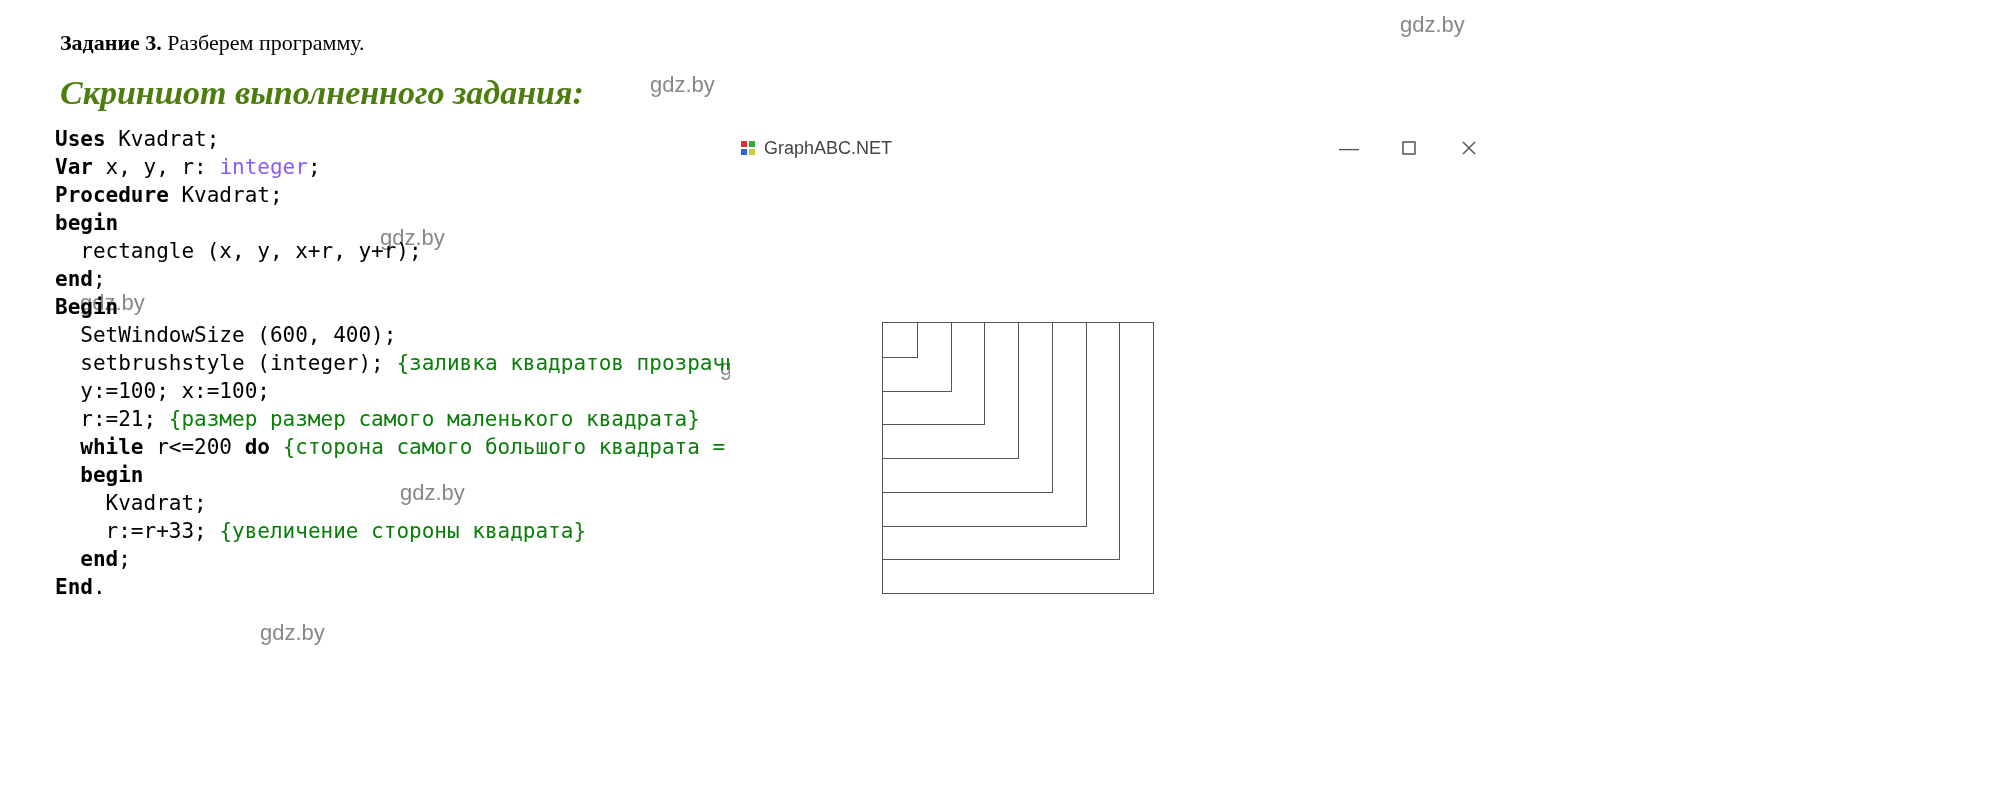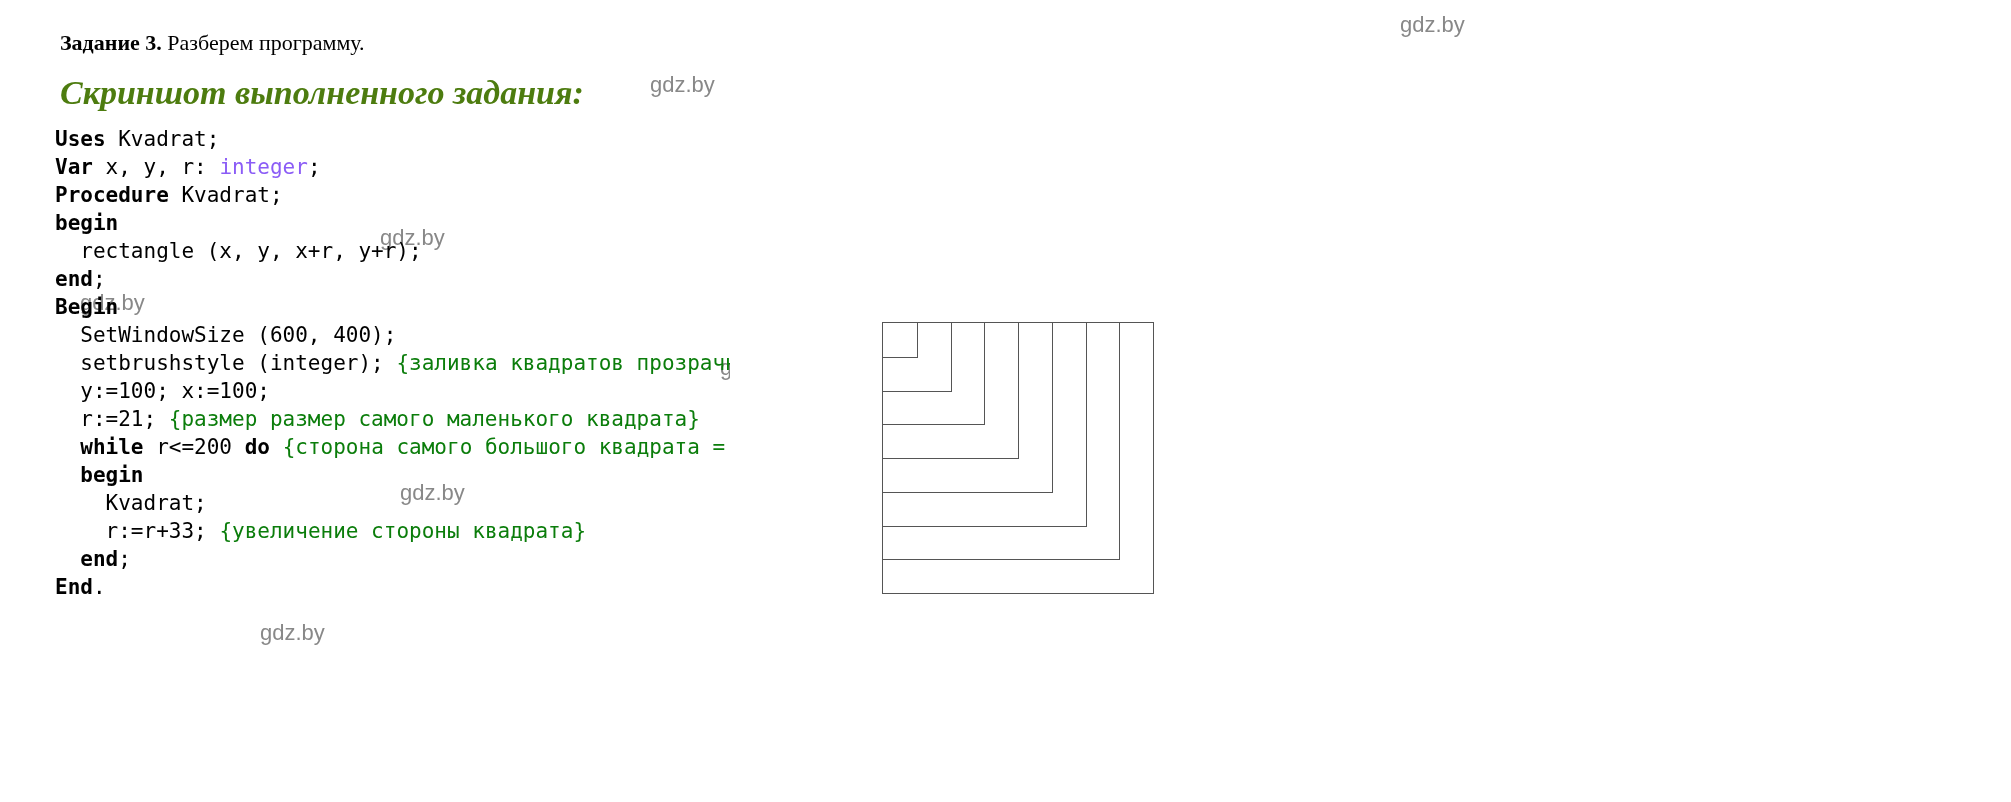--- a/index.html
+++ b/index.html
@@ -136,20 +136,45 @@
 <span>  y:=100; x:=100;</span>
 <span>  r:=21; </span><span class="cm">{размер размер самого маленького квадрата}</span>
 <span>  </span><span class="kw">while</span><span> r&lt;=200 </span><span class="kw">do</span><span> </span><span class="cm">{сторона самого большого квадрата = 200}</span>
 <span></span><span class="kw">  begin</span>
 <span>    Kvadrat;</span>
 <span>    r:=r+33; </span><span class="cm">{увеличение стороны квадрата}</span>
 <span>  </span><span class="kw">end</span><span>;</span>
 <span class="kw">End</span><span>.</span></div>
 
 <div class="output-window">
+  <div class="titlebar">
+    <span class="tb-icon">
+      <svg width="16" height="16" viewBox="0 0 16 16">
+        <rect x="1" y="1" width="6" height="6" fill="#d33"></rect>
+        <rect x="9" y="1" width="6" height="6" fill="#3a3"></rect>
+        <rect x="1" y="9" width="6" height="6" fill="#36c"></rect>
+        <rect x="9" y="9" width="6" height="6" fill="#cc3"></rect>
+      </svg>
+    </span>
+    <span>GraphABC.NET</span>
+    <div class="tb-controls">
+      <div class="tb-btn">—</div>
+      <div class="tb-btn">
+        <svg width="14" height="14" viewBox="0 0 14 14">
+            <rect x="1" y="1" width="12" height="12" fill="none" stroke="#555" stroke-width="1.5"></rect>
+          </svg>
+      </div>
+      <div class="tb-btn">
+        <svg width="14" height="14" viewBox="0 0 14 14">
+            <line x1="1" y1="1" x2="13" y2="13" stroke="#555" stroke-width="1.5"></line>
+            <line x1="13" y1="1" x2="1" y2="13" stroke="#555" stroke-width="1.5"></line>
+          </svg>
+      </div>
+    </div>
+  </div>
   <div class="canvas" id="canvas">
       <div class="sq" style="left: 152px; top: 152px; width: 33.75px; height: 33.75px;"></div>
       <div class="sq" style="left: 152px; top: 152px; width: 67.5px; height: 67.5px;"></div>
       <div class="sq" style="left: 152px; top: 152px; width: 101.25px; height: 101.25px;"></div>
       <div class="sq" style="left: 152px; top: 152px; width: 135px; height: 135px;"></div>
       <div class="sq" style="left: 152px; top: 152px; width: 168.75px; height: 168.75px;"></div>
       <div class="sq" style="left: 152px; top: 152px; width: 202.5px; height: 202.5px;"></div>
       <div class="sq" style="left: 152px; top: 152px; width: 236.25px; height: 236.25px;"></div>
       <div class="sq" style="left: 152px; top: 152px; width: 270px; height: 270px;"></div>
     </div>

